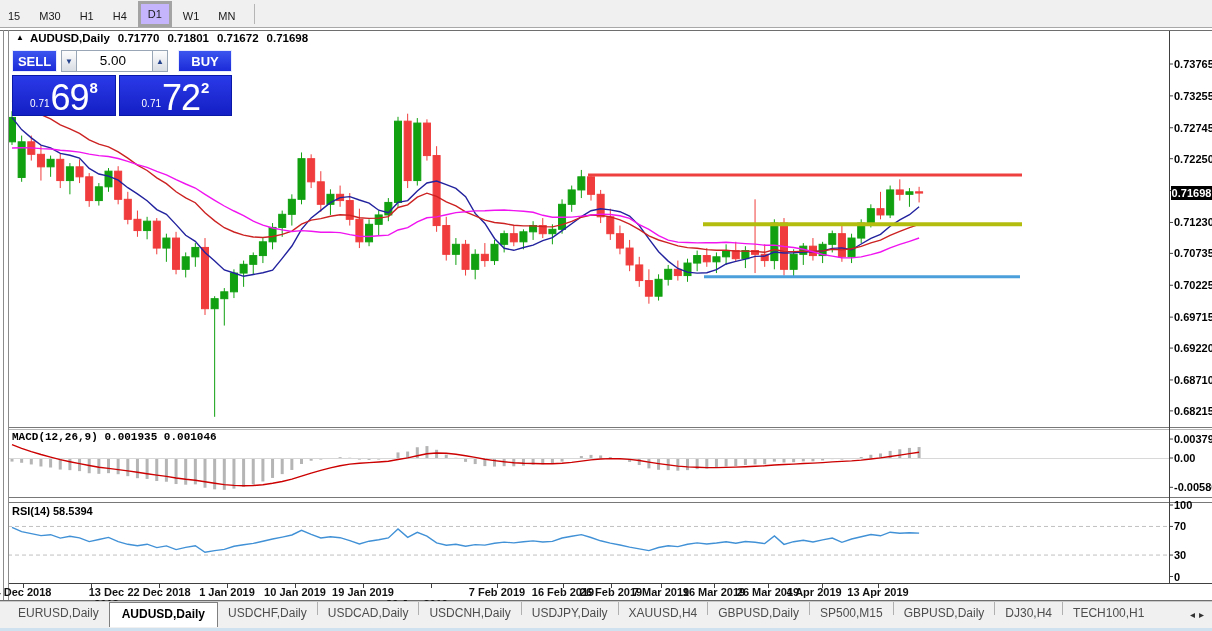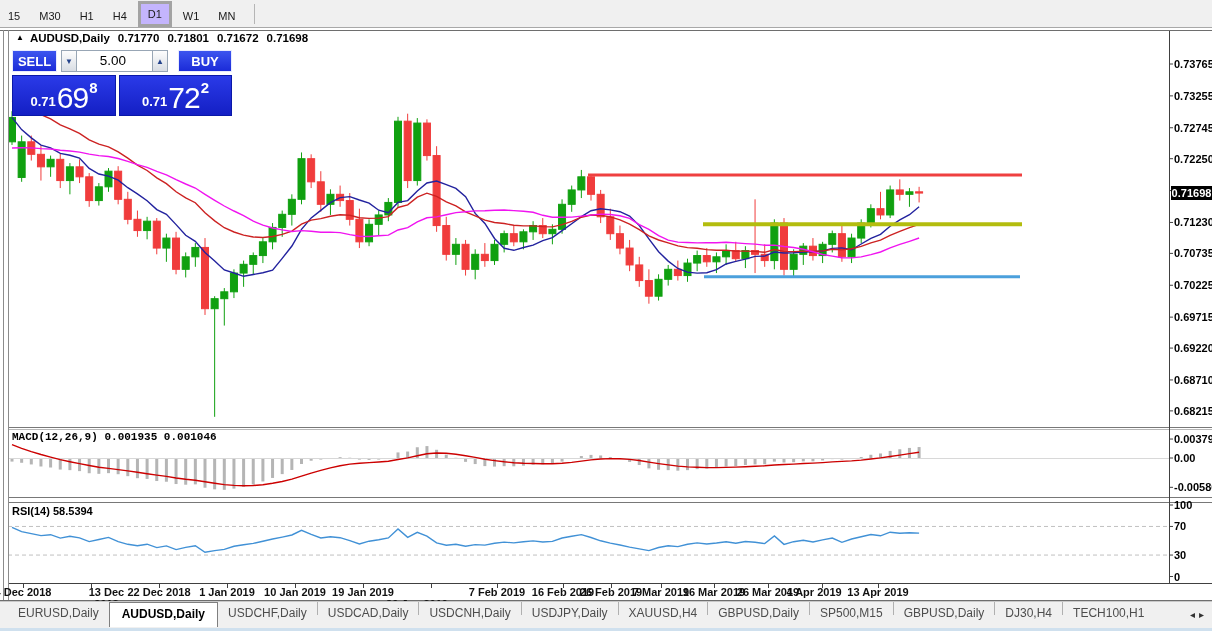--- a/index.html
+++ b/index.html
@@ -36,22 +36,22 @@
     display:flex; align-items:center; justify-content:center; cursor:pointer; }
   .tp-down { left:49px; } .tp-up { left:140px; }
   .tp-vol { position:absolute; left:64px; top:0; width:77px; height:22px; background:#fff;
     border:1px solid #98a6b5; font-size:13.5px; color:#000; text-align:right;
     padding:0 26px 0 0; line-height:20px; }
   .tp-price { position:absolute; top:25px; height:41px; color:#fff;
     background:linear-gradient(#2a3ae8,#141fc4); border:1px solid #0a18a8;
     display:flex; align-items:flex-end; justify-content:center; cursor:pointer; }
   .tp-price-sell { left:0; width:104px; }
   .tp-price-buy { left:107px; width:113px; }
-  .tp-price .frac { font-size:13px; font-weight:700; margin:0 1px 6px 0; }
-  .tp-price .big { font-size:30px; font-weight:400; line-height:34px; letter-spacing:-1px; }
+  .tp-price .frac { font-size:10px; font-weight:400; margin:0 1px 6px 0; }
+  .tp-price .big { font-size:36px; font-weight:400; line-height:34px; letter-spacing:-1px; }
   .tp-price .sup { font-size:15px; font-weight:700; margin:3px 0 0 1px; align-self:flex-start; }
 
   
   .ax-label { position:absolute; left:1174px; font-size:11px; font-weight:700; color:#000;
     line-height:12px; white-space:nowrap; }
   .cur-price { position:absolute; left:1171px; width:41px; height:14px; background:#000;
     color:#fff; font-size:11px; font-weight:700; text-align:center; line-height:14px; z-index:20; }
   .date-label { position:absolute; top:586px; width:84px; text-align:center;
     font-size:11px; font-weight:600; color:#111; }
   .ind-label { position:absolute; font-size:11px; font-weight:600; color:#000; z-index:10; white-space:nowrap; }

